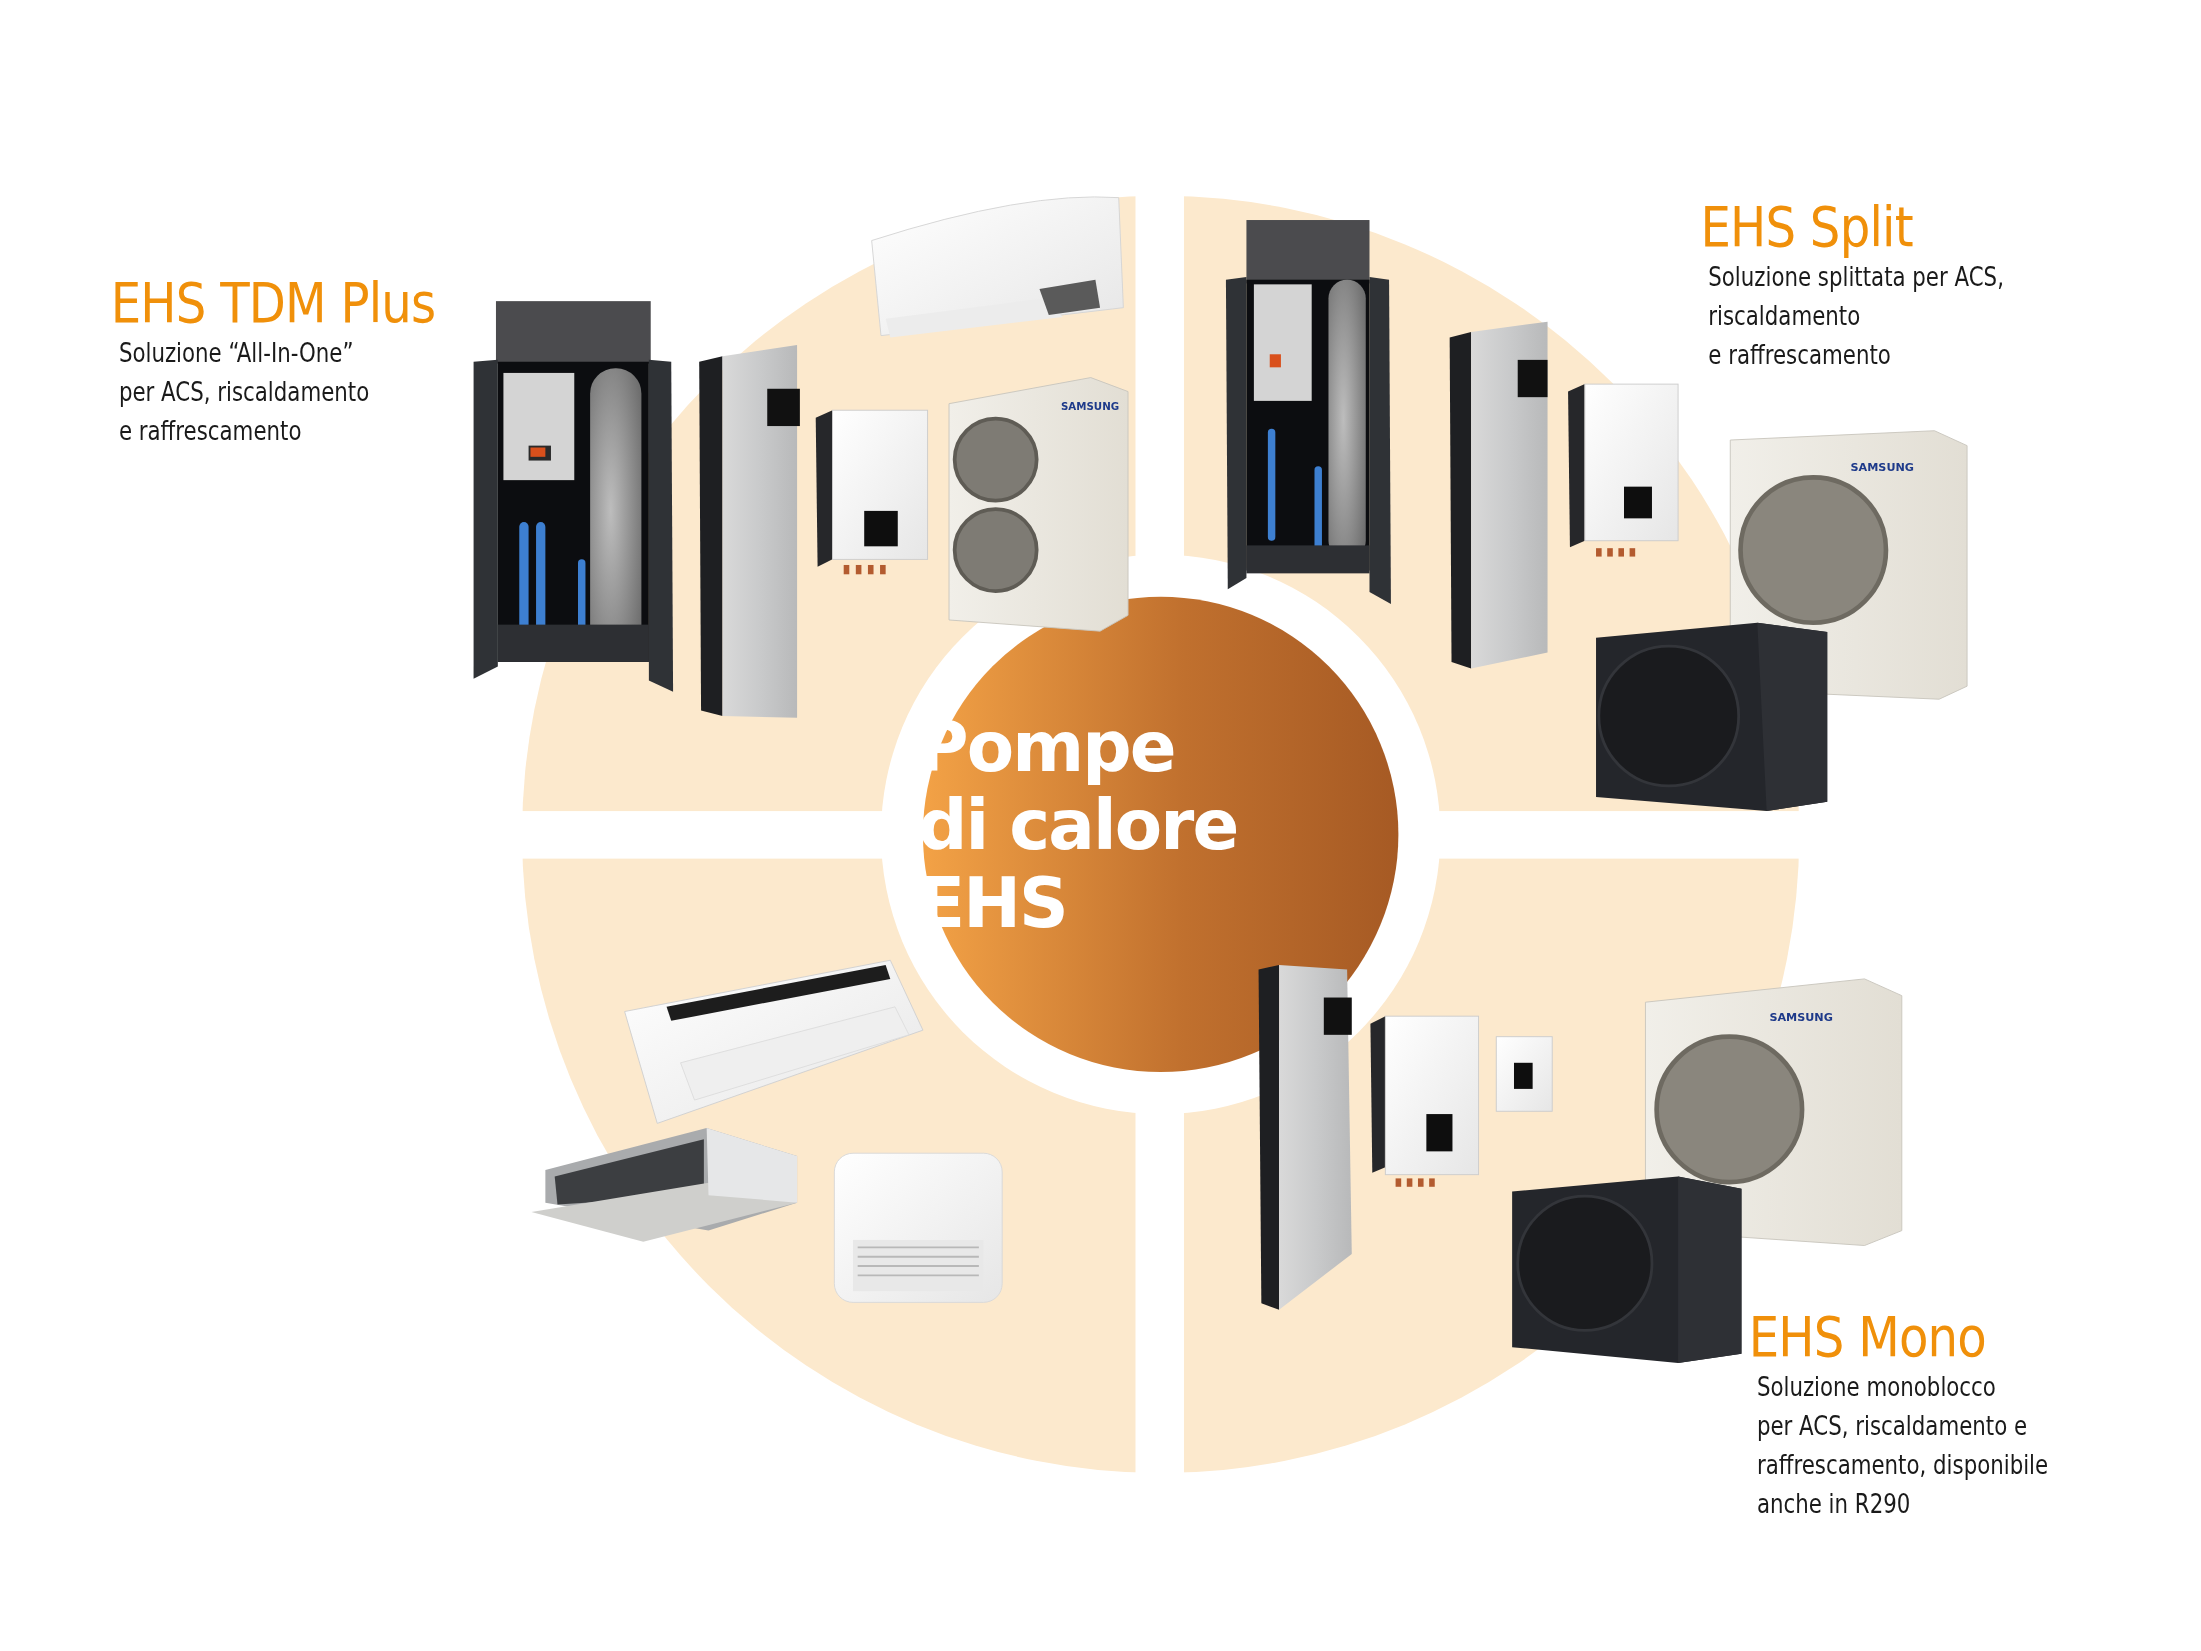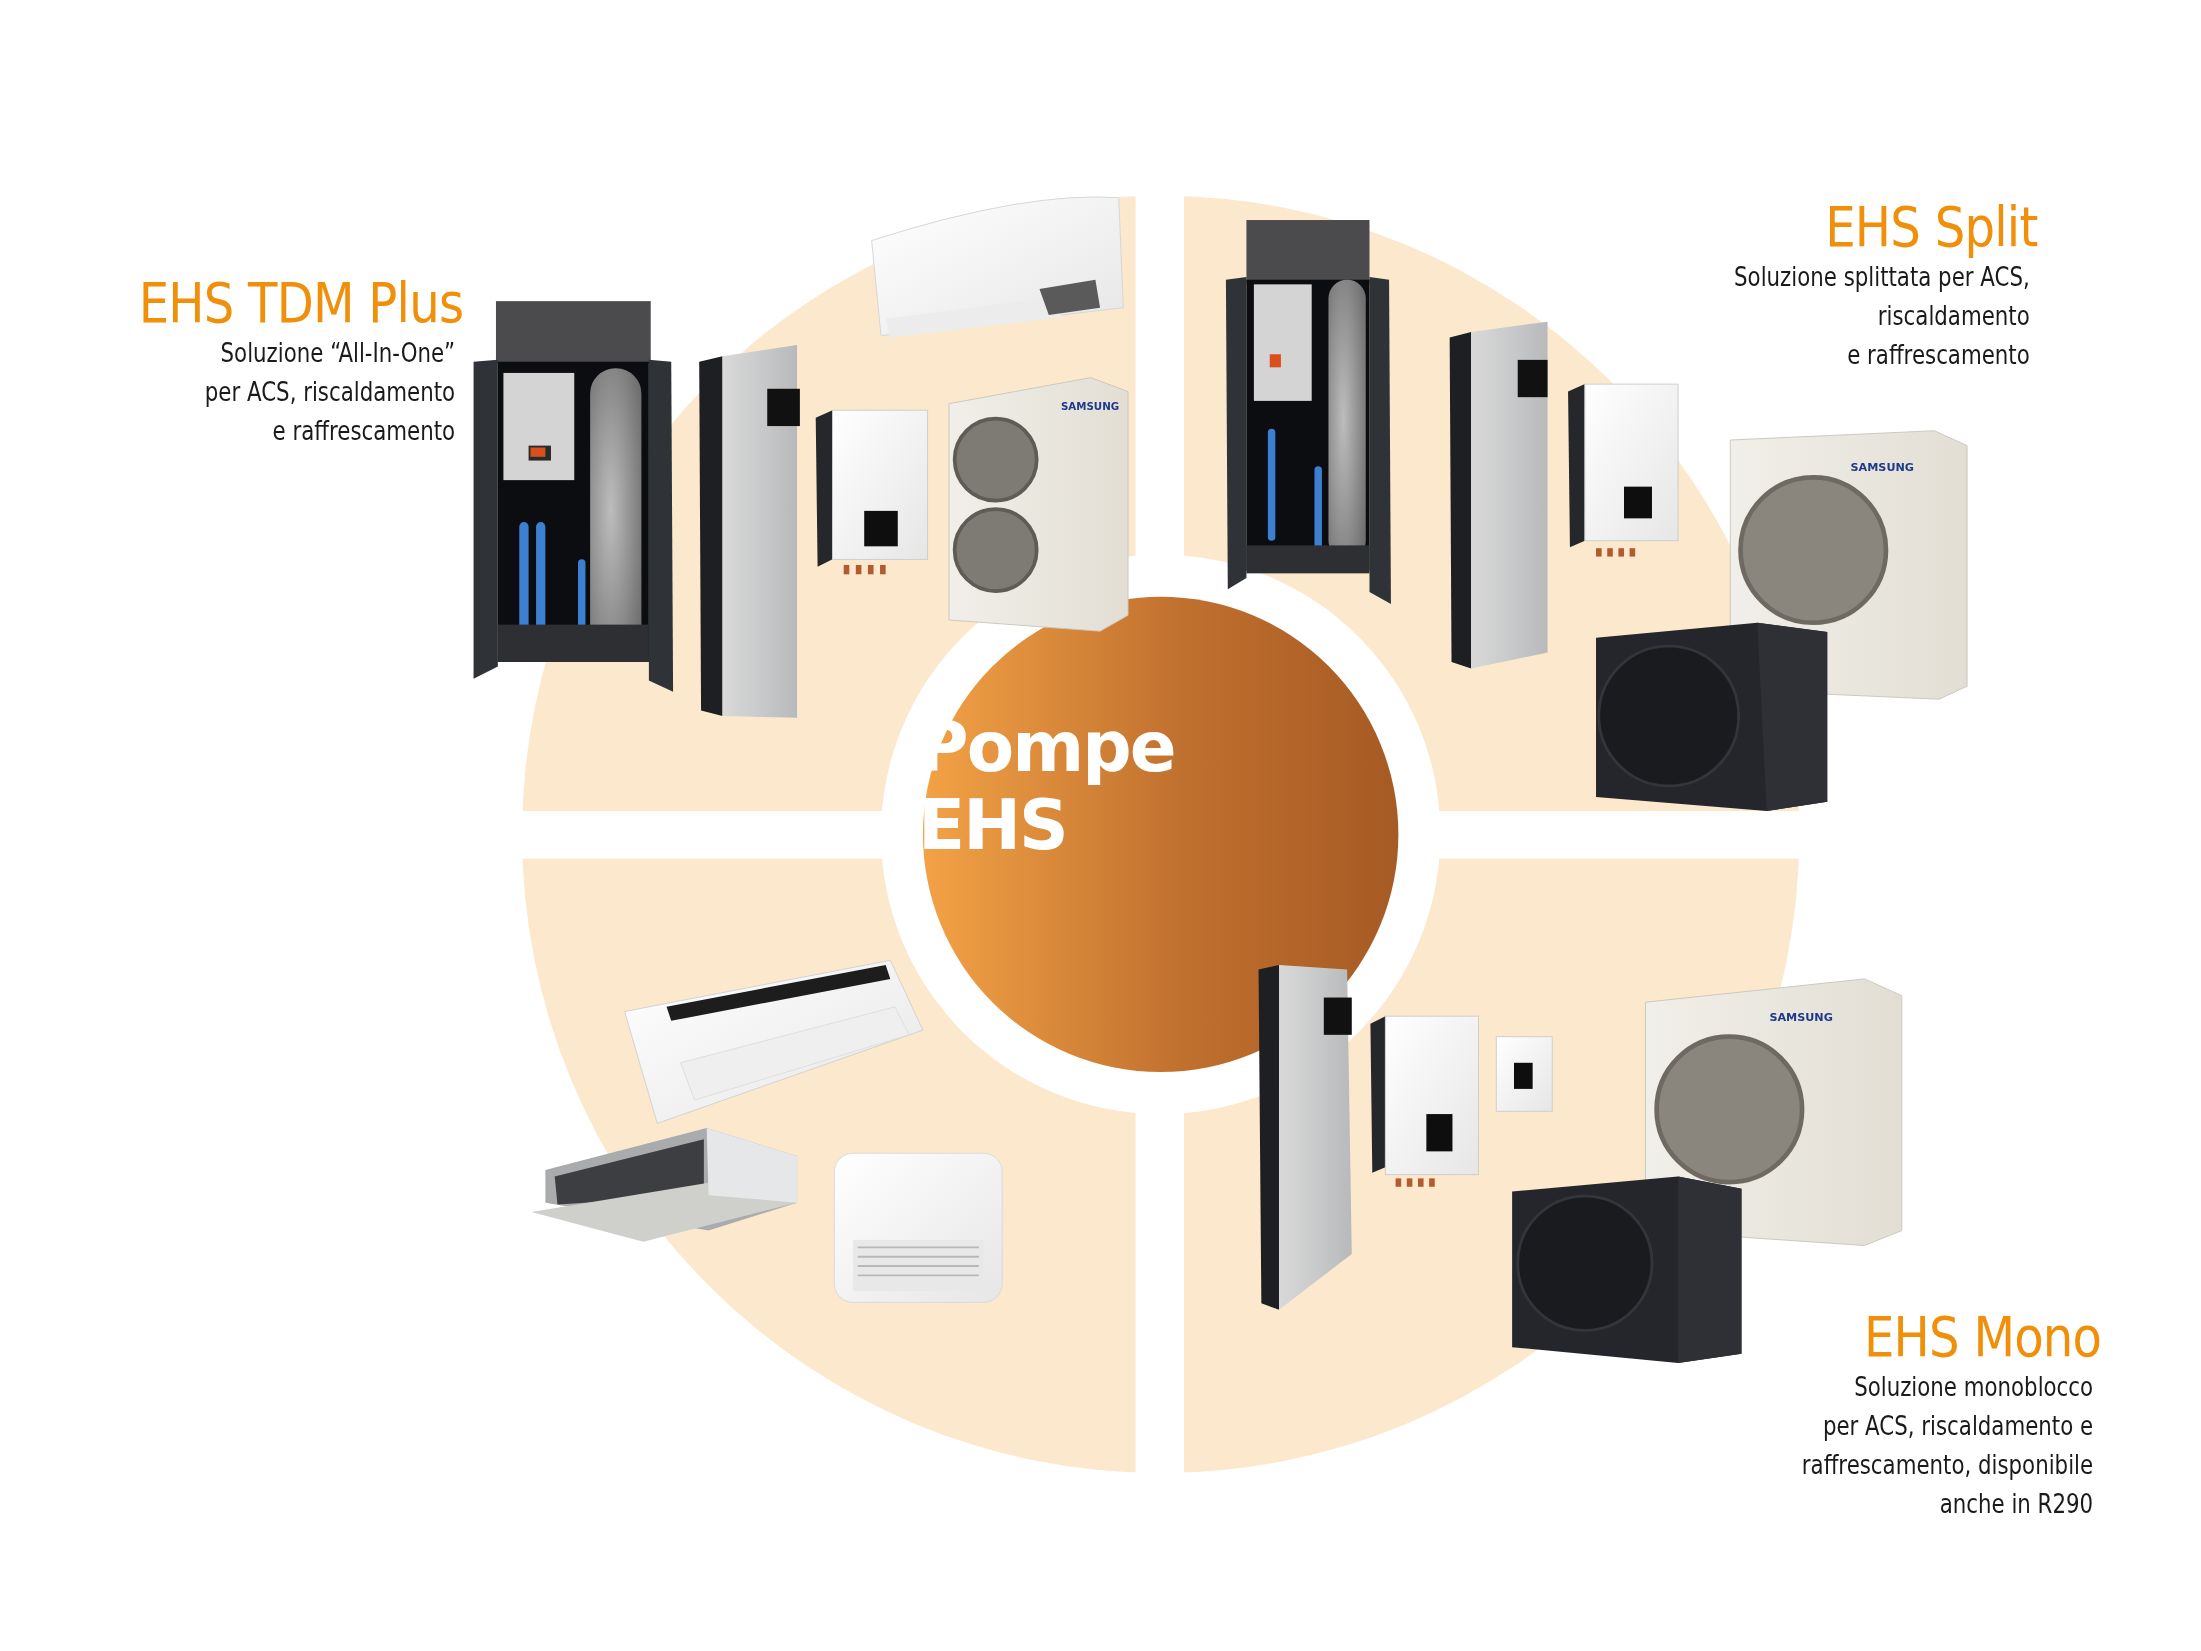--- a/index.html
+++ b/index.html
@@ -1,20 +1,20 @@
 <!DOCTYPE html>
 <html style="font-size:15px"><head>
 <meta charset="utf-8">
 <style>
   html, body { margin:0; padding:0; background:#ffffff; }
   body { width:2202px; height:1652px; position:relative; overflow:hidden;
          font-family:"Liberation Sans", "DejaVu Sans", sans-serif; }
   #stage { position:absolute; left:0; top:0; width:2202px; height:1652px; }
 
-  .label { position:absolute; text-align:right; }
+  .label { position:absolute; text-align:left; }
   .label .title { color:#f0900a; font-family:"DejaVu Sans", sans-serif; font-weight:500;
                   font-size:56px; letter-spacing:-0.9px; line-height:1.1; transform:scaleX(0.86); transform-origin:center; white-space:nowrap; }
   .label .desc { color:#1a1a1a; font-family:"DejaVu Sans", sans-serif; font-size:26px; line-height:39px;
                  transform:scaleX(0.82); transform-origin:center top; white-space:nowrap; }
 
   #lbl-tdm   { left:82px;   top:272px; width:410px; }
   #lbl-split { left:1673px; top:196px; width:392px; }
   #lbl-fan   { left:252px;  top:1231px; width:392px; }
   #lbl-mono  { left:1720px; top:1282px; width:410px;margin-top:24px; }
 
@@ -201,20 +201,21 @@
     <g>
       <polygon points="1622,1278 1800,1262 1868,1275 1868,1452 1800,1462 1622,1445" fill="#24262b"></polygon>
       <circle cx="1700" cy="1355" r="72" fill="#1a1b1e" stroke="#33353a" stroke-width="3"></circle>
       <polygon points="1800,1262 1868,1275 1868,1452 1800,1462" fill="#2e3035"></polygon>
     </g>
   </svg>
 
   
   <div id="center-text">
     <div>Pompe</div>
+    <div>di calore</div>
     <div>EHS</div>
   </div>
 
   
   <div class="label" id="lbl-tdm">
     <div class="title">EHS TDM Plus</div>
     <div class="desc">Soluzione “All-In-One”</div>
     <div class="desc">per ACS, riscaldamento</div>
     <div class="desc">e raffrescamento</div>
   </div>

